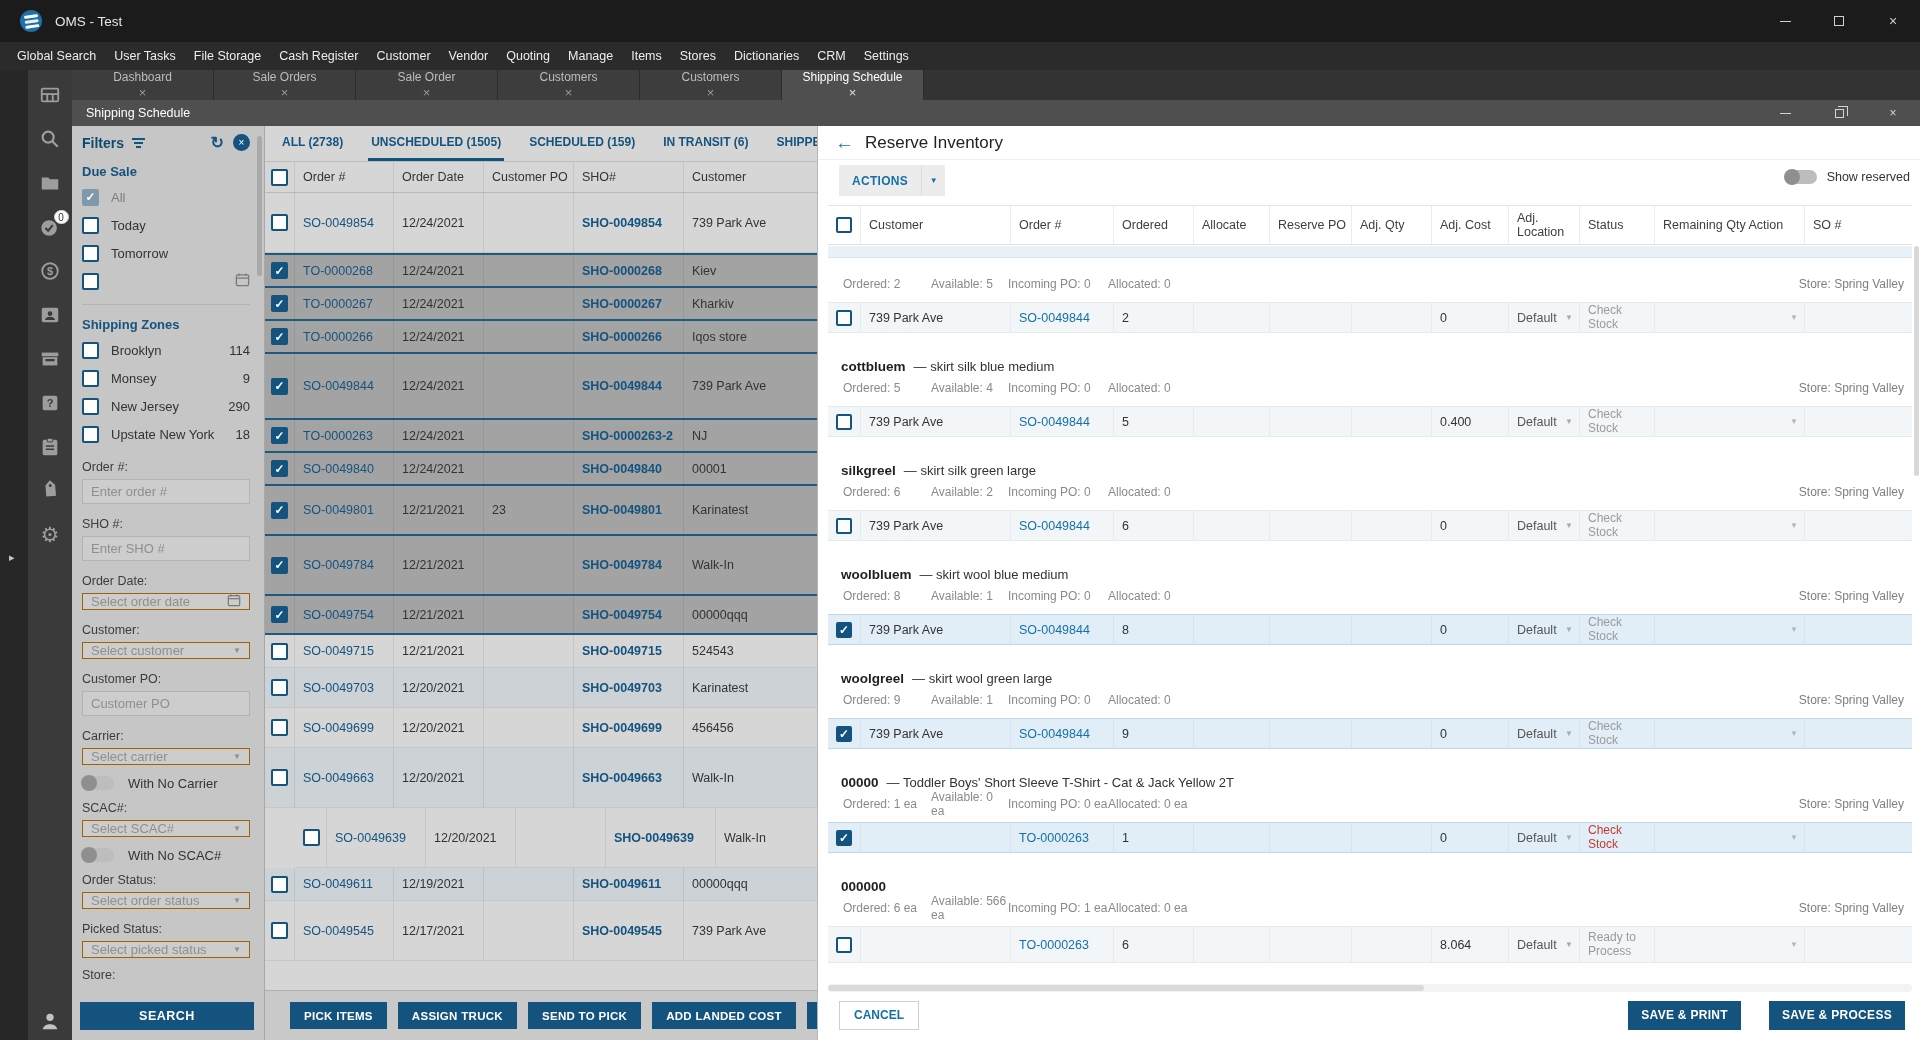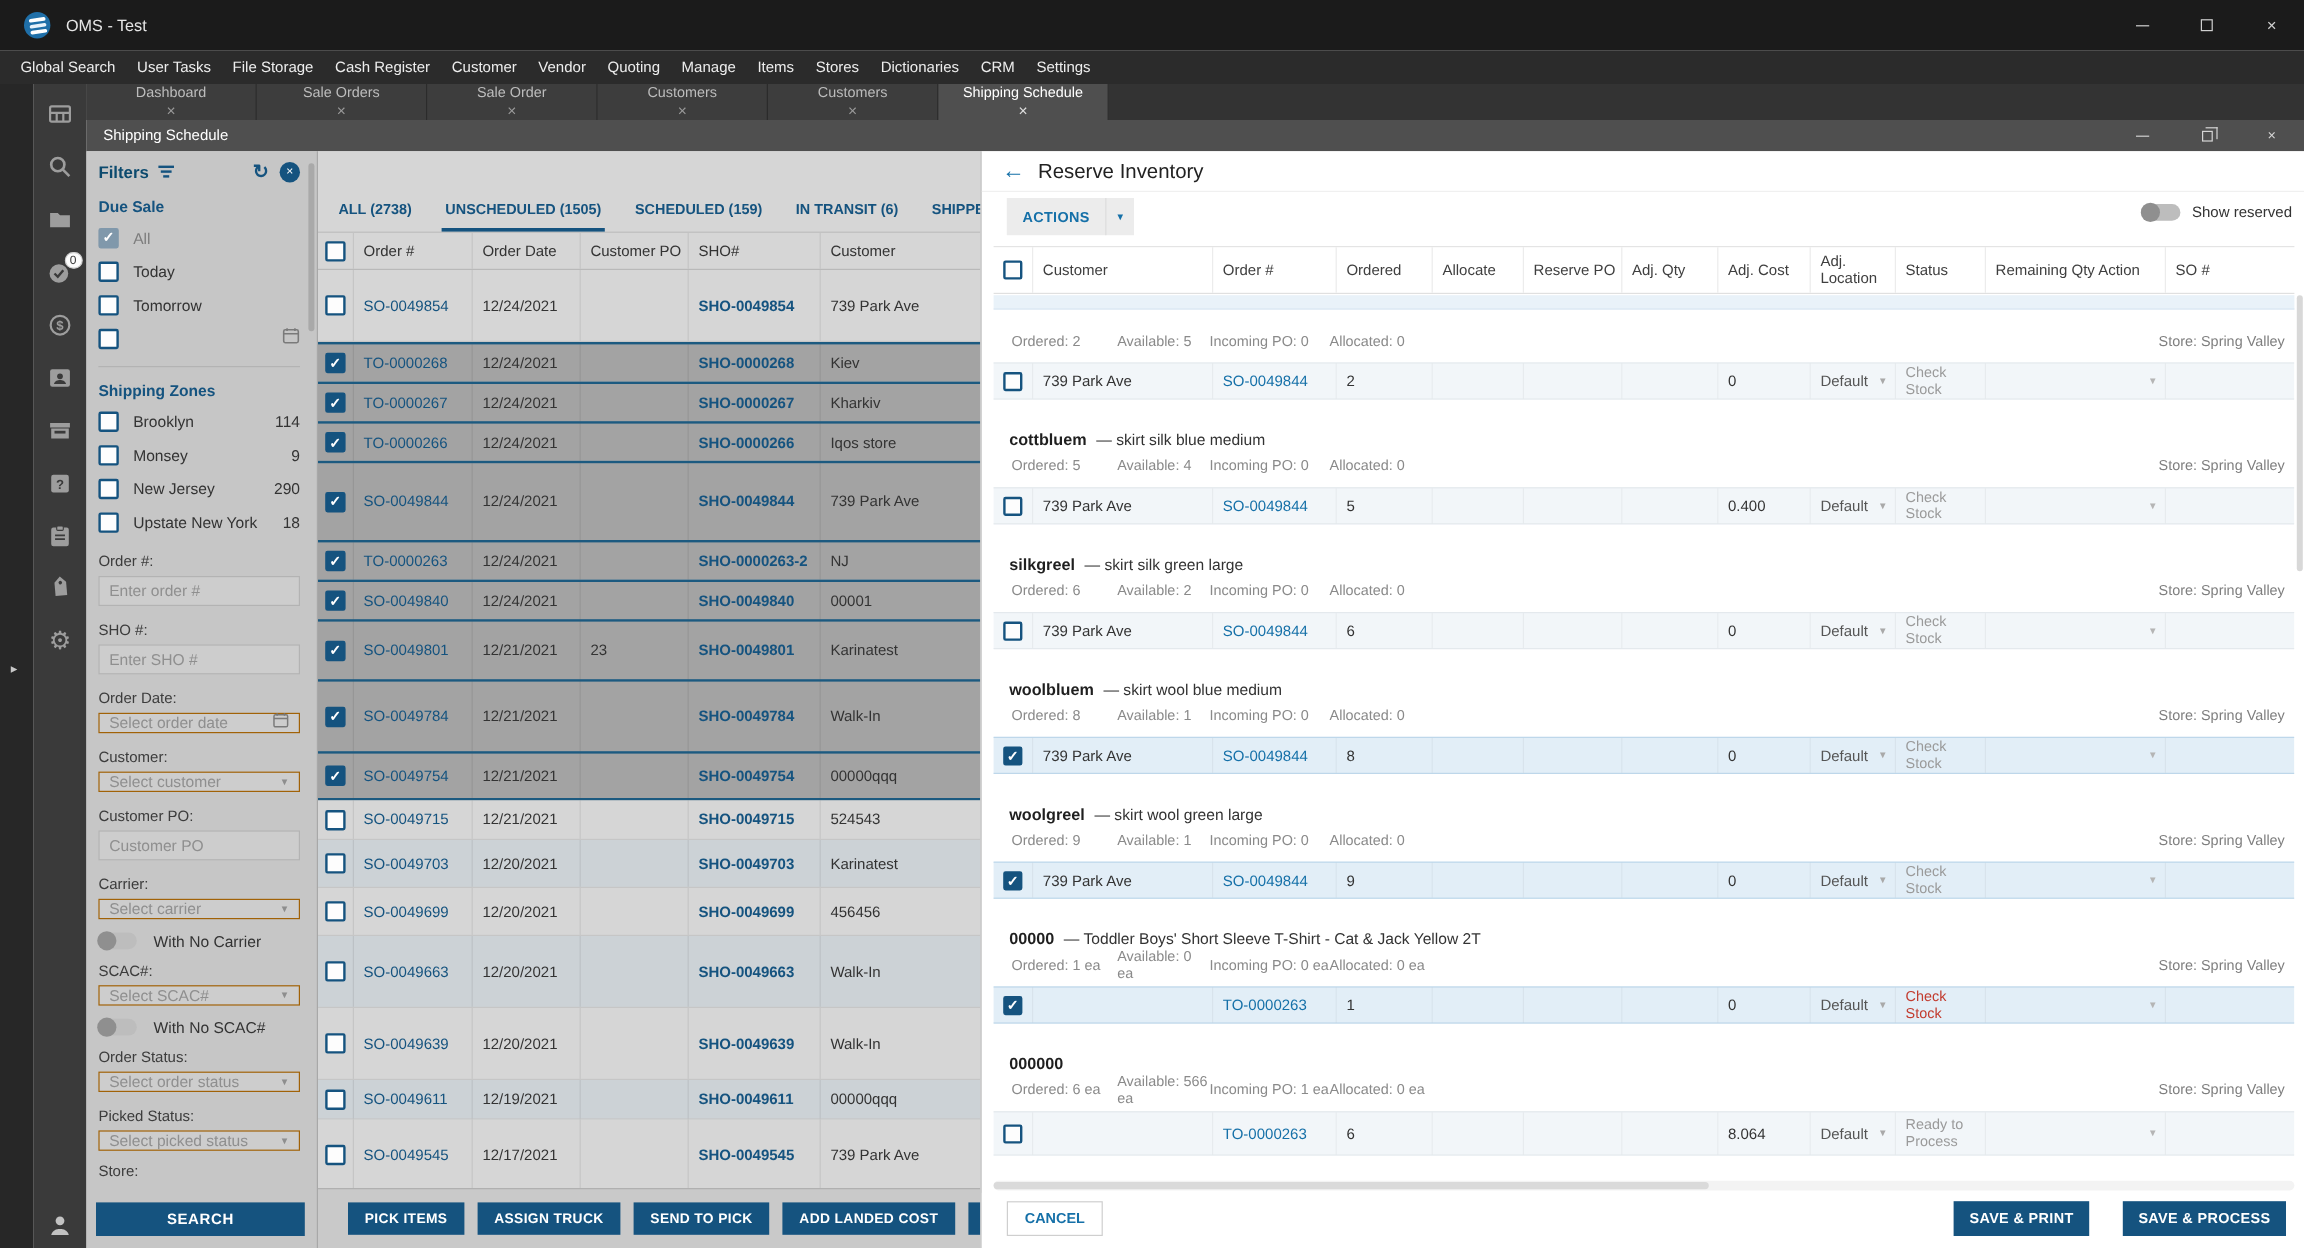--- a/index.html
+++ b/index.html
@@ -86,21 +86,21 @@
   .fselect .scaret { margin-left:auto; color:#8e8e8e; font-size:8px; }
   .fselect .calico { margin-left:auto; }
   .togglerow { display:flex; align-items:center; margin-top:9px; height:18px; }
   .pill { width:32px; height:14px; border-radius:7px; background:#bdbdbd; position:relative; flex:none; }
   .pill .knob { position:absolute; left:-1px; top:-1px; width:16px; height:16px; border-radius:50%; background:#8f8f8f; }
   .toglabel { font-size:13px; color:#333; margin-left:14px; }
   .searchbtn { position:absolute; left:8px; right:10px; bottom:10px; height:28px; background:#15537f; color:#fff; border:none; font-size:12.5px; font-weight:bold; letter-spacing:.5px; font-family:"Liberation Sans",sans-serif; }
 
   
   .orders { width:552px; flex:none; background:#d6d6d6; position:relative; display:flex; flex-direction:column; }
-  .otabs { height:36px; border-bottom:1px solid #bdbdbd; display:flex; align-items:stretch; padding-left:14px; gap:22px; flex:none;margin-top:32px; }
+  .otabs { height:36px; border-bottom:1px solid #bdbdbd; display:flex; align-items:stretch; padding-left:14px; gap:22px; flex:none; }
   .otab { display:flex; align-items:center; font-size:12px; font-weight:bold; color:#15537f; border-bottom:3px solid transparent; padding:0 3px; white-space:nowrap; }
   .otab.active { border-bottom-color:#15537f; }
   .ogrid { display:grid; grid-template-columns:30px 99px 90px 90px 110px 1fr; }
   .oheader { height:31px; border-bottom:1px solid #b9b9b9; flex:none; }
   .oheader .ohcell { display:flex; align-items:center; font-size:12.5px; color:#333; border-right:1px solid #c5c5c5; padding-left:8px; }
   .oheader .ohcell:last-child { border-right:none; }
   .oheader .ohcb { justify-content:center; padding-left:0; }
   .orowswrap { flex:1; overflow:hidden; }
   .orow { background:#d6d6d6; border-bottom:1px solid #c6c6c6; }
   .orow.shade { background:#ccd2d6; }
@@ -683,21 +683,21 @@
                 <div class="ocell cbcell">
                   <span class="cb"></span>
                 </div>
                 <div class="ocell link">SO-0049663</div>
                 <div class="ocell">12/20/2021</div>
                 <div class="ocell"></div>
                 <div class="ocell sho">SHO-0049663</div>
                 <div class="ocell">Walk-In</div>
               </div>
 
-              <div class="ogrid orow" style="height: 60px;">
+              <div class="ogrid orow" style="height: 60px; margin-left: 32px;">
                 <div class="ocell cbcell">
                   <span class="cb"></span>
                 </div>
                 <div class="ocell link">SO-0049639</div>
                 <div class="ocell">12/20/2021</div>
                 <div class="ocell"></div>
                 <div class="ocell sho">SHO-0049639</div>
                 <div class="ocell">Walk-In</div>
               </div>
 

